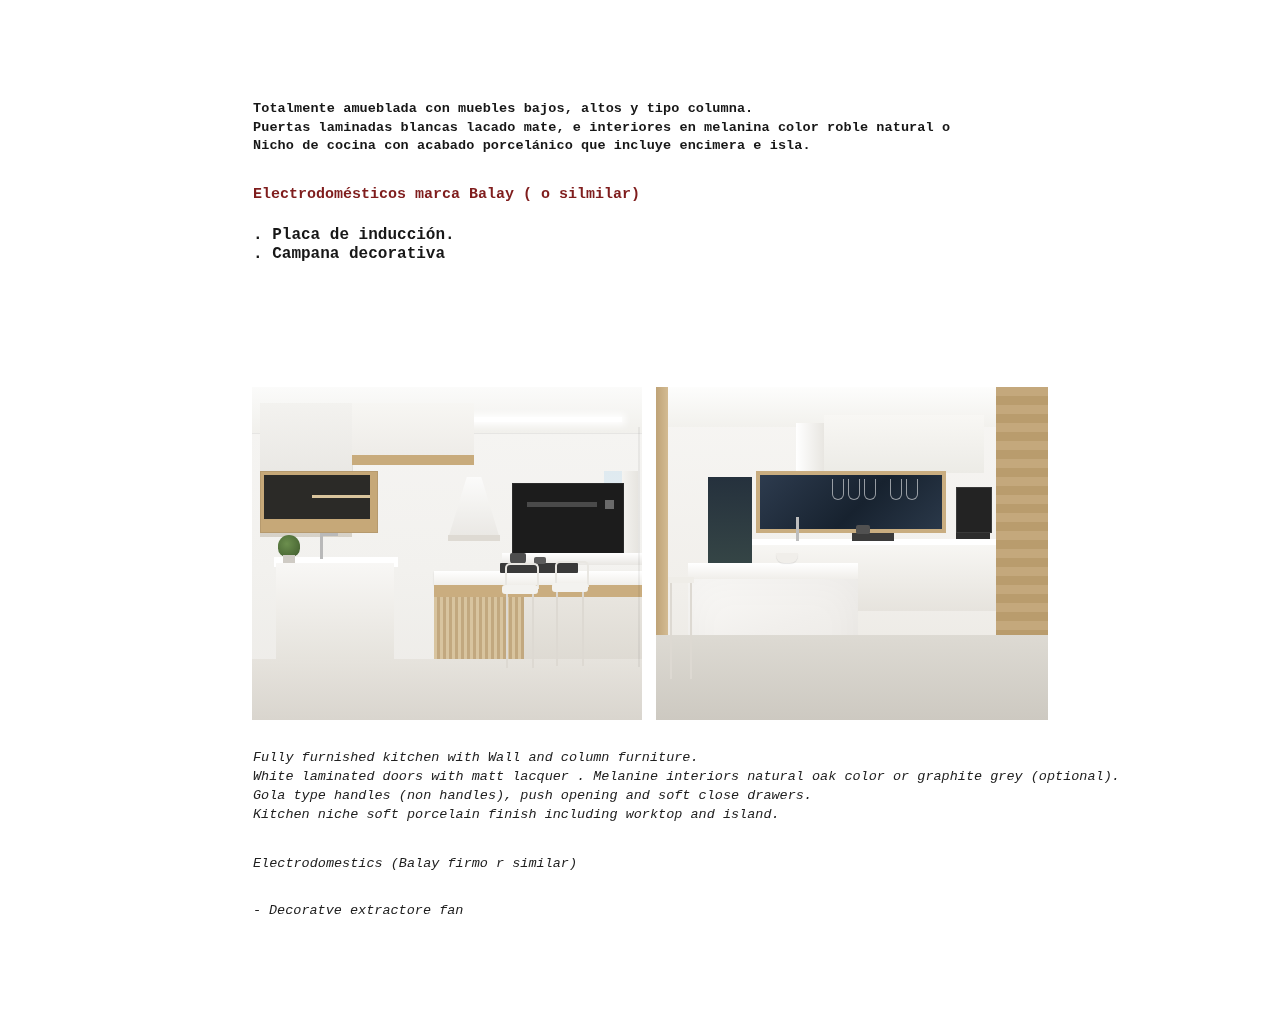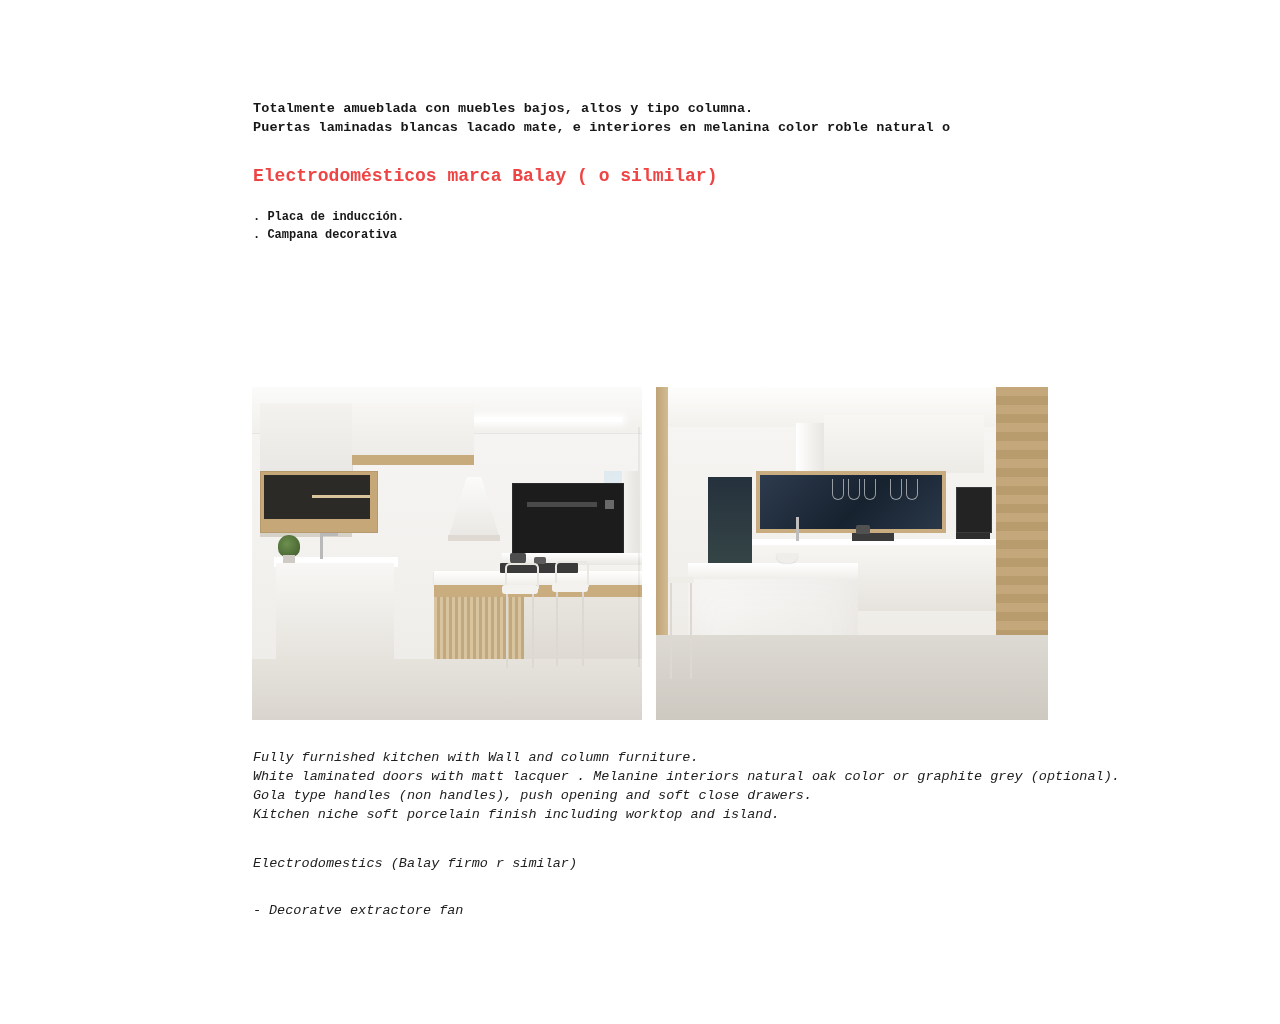--- a/index.html
+++ b/index.html
@@ -37,27 +37,27 @@
     font-weight: bold;
     line-height: 18.5px;
     letter-spacing: 0.1px;
     color: #171717;
     white-space: nowrap;
   }
   .es-gap-1 { height: 30px; }
   .es-gap-2 { height: 22px; }
 
   .es-heading {
-    font-size: 18px;
+    font-size: 15px;
     font-weight: bold;
     line-height: 18.5px;
-    color: #ef4444;
+    color: #7f1d1d;
   }
   .es-bullet {
-    font-size: 12px;
+    font-size: 16px;
     font-weight: bold;
     line-height: 18.5px;
     color: #171717;
   }
 
   
   .images-row {
     position: absolute;
     left: 252px;
     top: 379px;
@@ -378,20 +378,21 @@
   .en-bullet .dash { display: inline-block; width: 16px; }
 </style>
 </head>
 <body>
 
 <div class="page">
 
   <div class="es-block">
     <div class="es-line">Totalmente amueblada con muebles bajos, altos y tipo columna.</div>
     <div class="es-line">Puertas laminadas blancas lacado mate, e interiores en melanina color roble natural o</div>
+    <div class="es-line">Nicho de cocina con acabado porcelánico que incluye encimera e isla.</div>
 
     <div class="es-gap-1"></div>
 
     <div class="es-heading">Electrodomésticos marca Balay ( o silmilar)</div>
 
     <div class="es-gap-2"></div>
 
     <div class="es-bullet">. Placa de inducción.</div>
     <div class="es-bullet">. Campana decorativa</div>
   </div>

